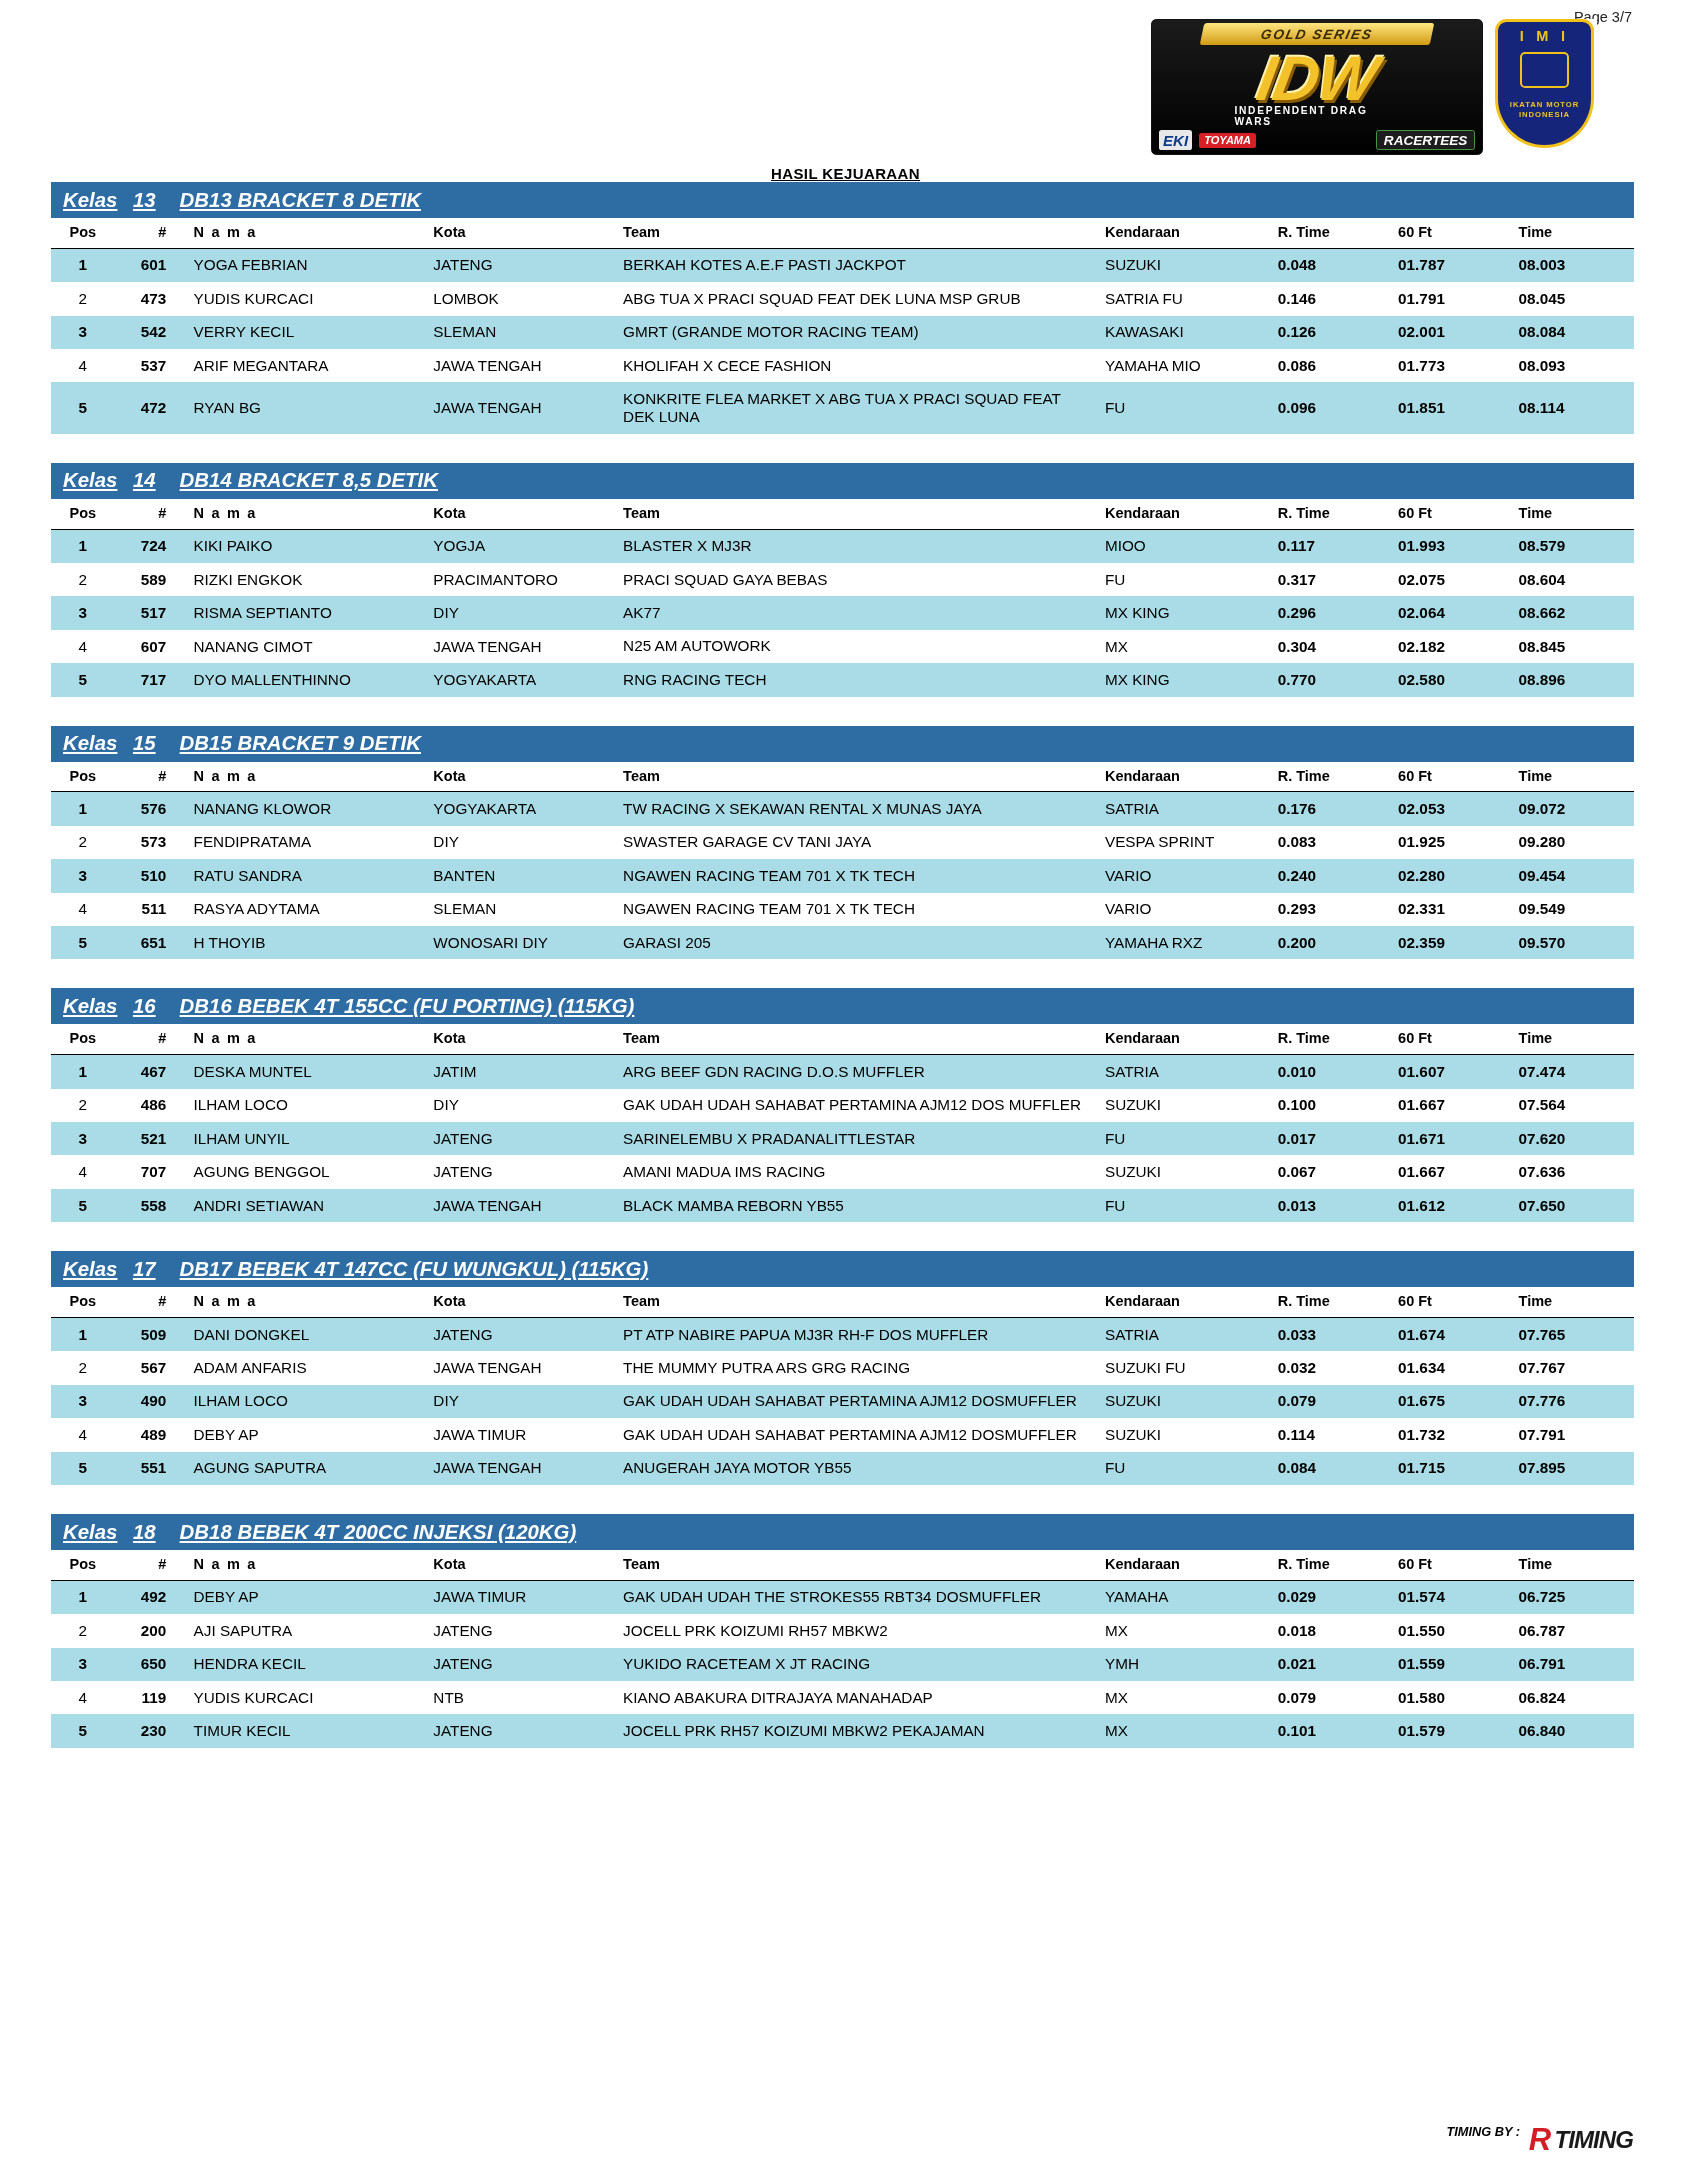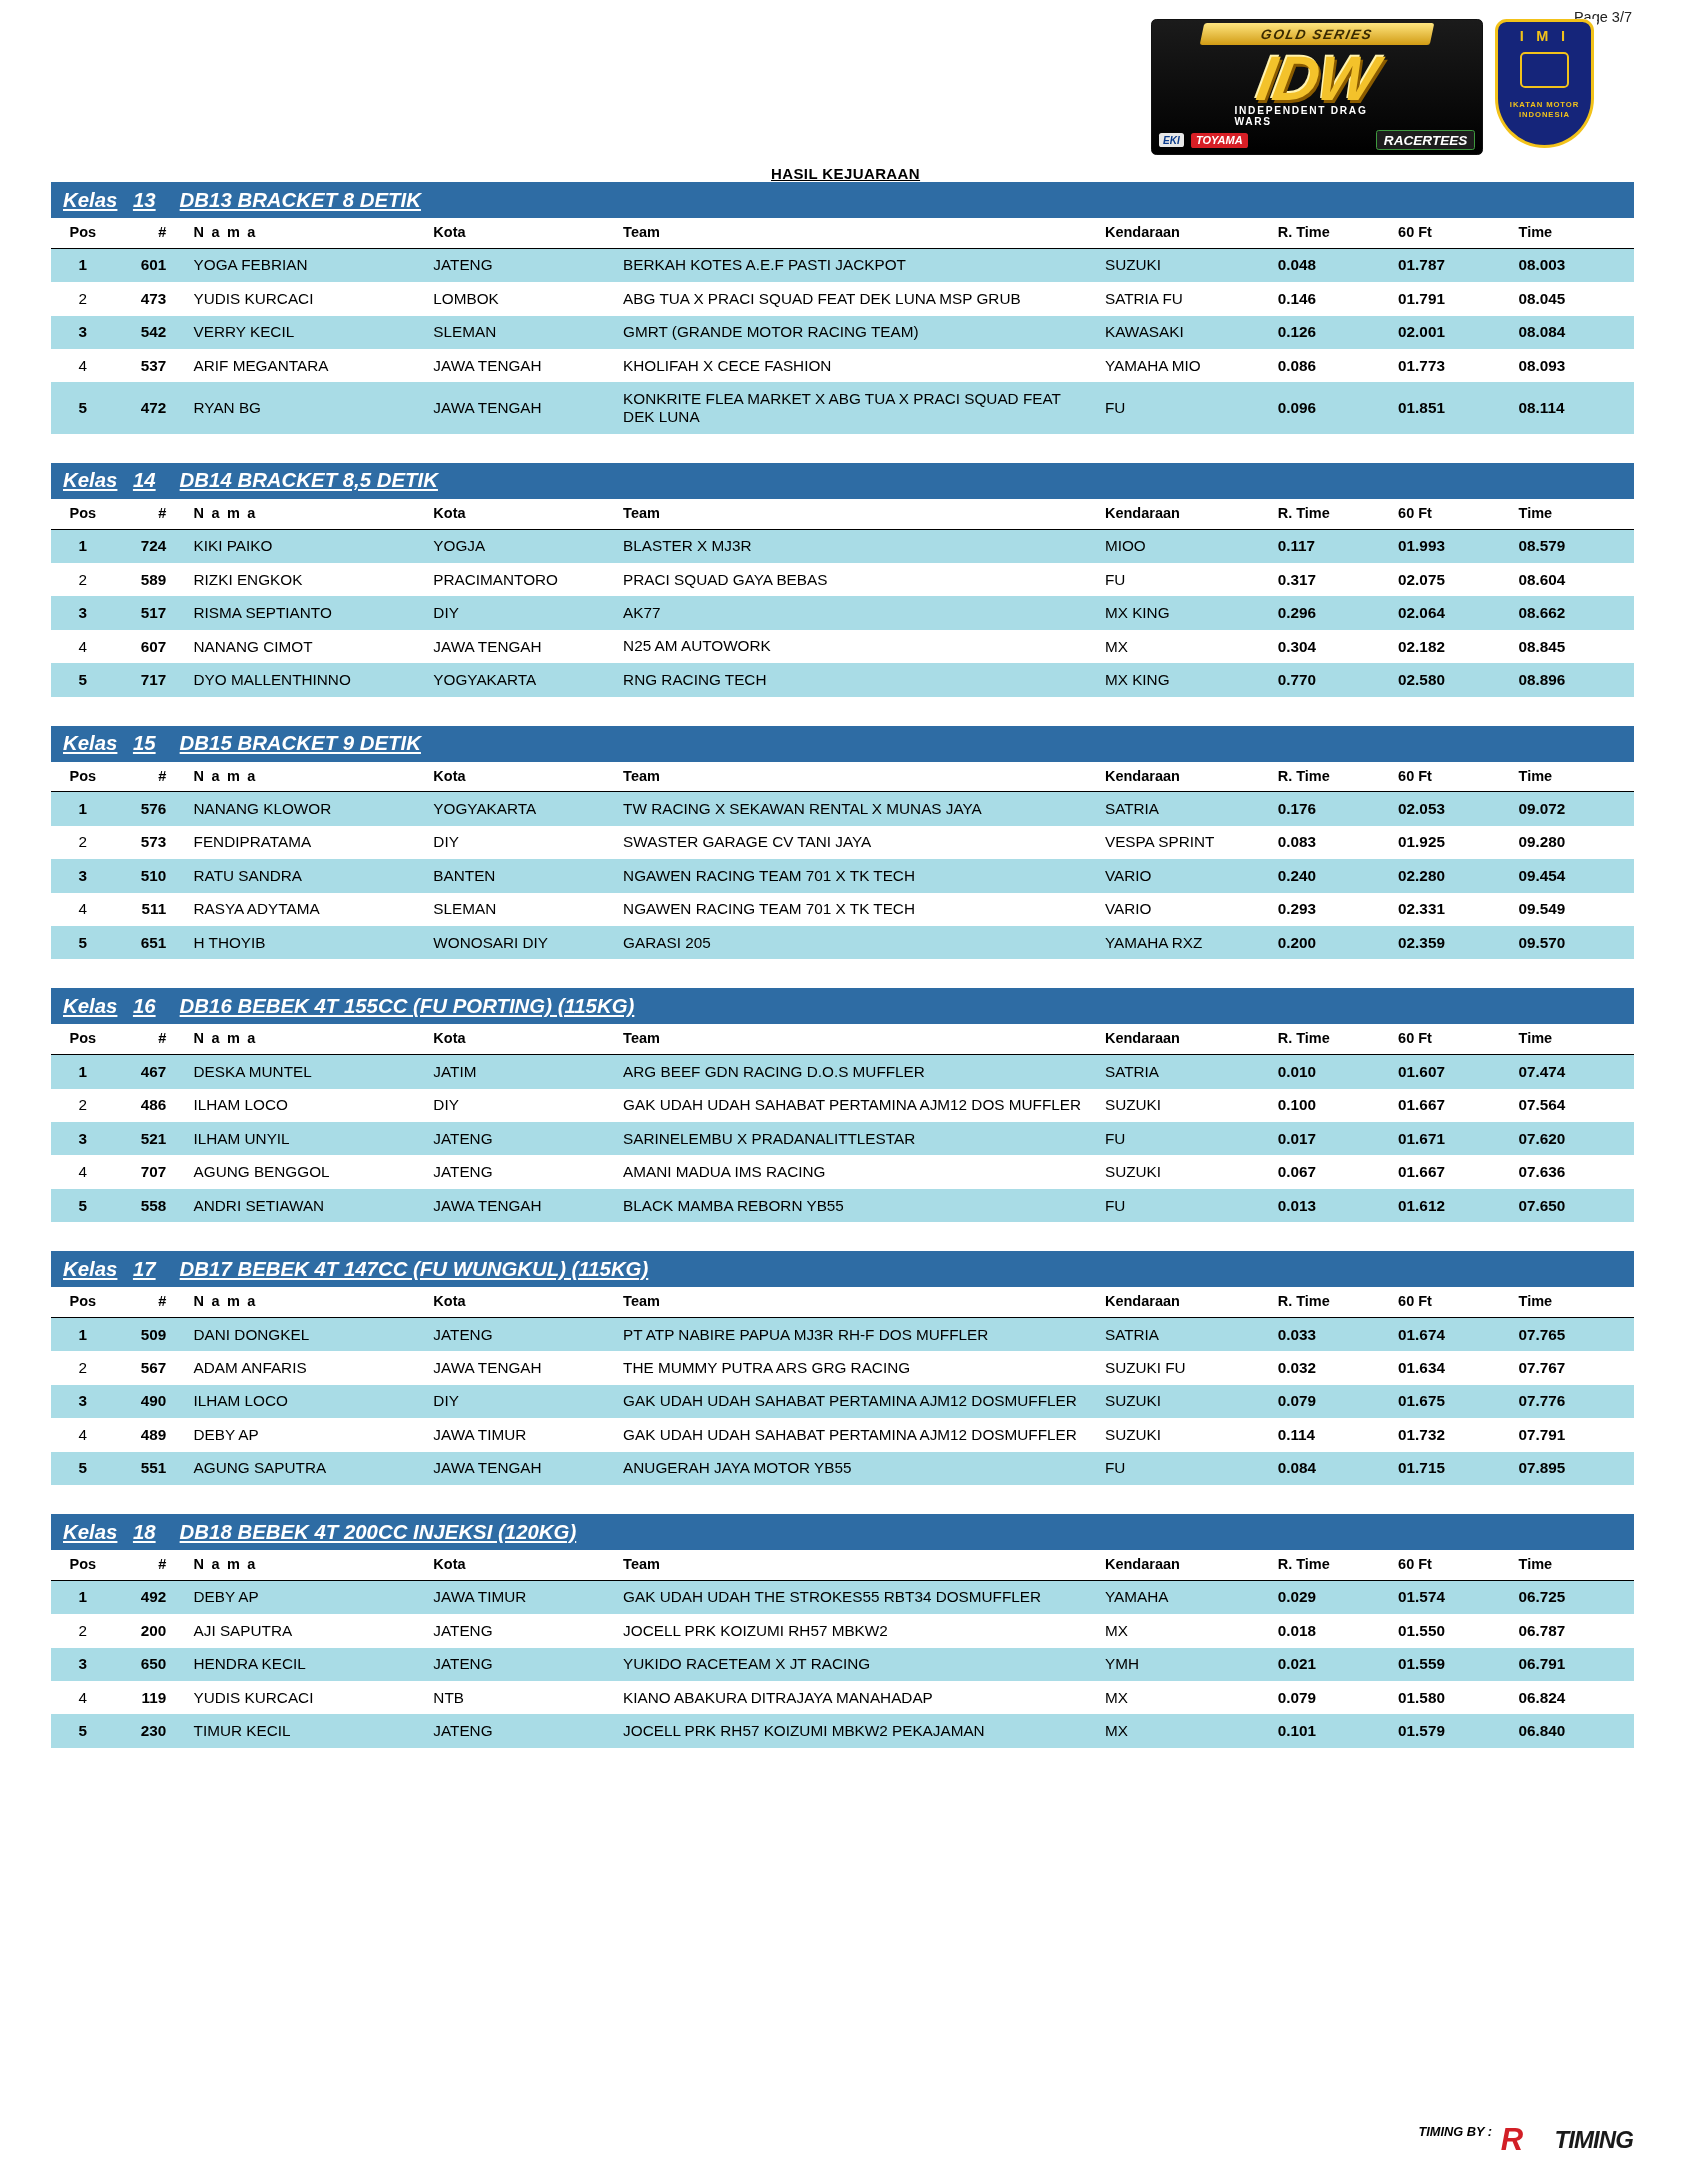--- a/index.html
+++ b/index.html
@@ -114,21 +114,21 @@
     font-weight: bold;
   }
   .idw-bottom {
     position: absolute;
     bottom: 3.4px; left: 6.8px; right: 6.8px;
     display: flex; gap: 6.8px; align-items: center;
   }
   .badge-eki {
     background: #e8e8e8;
     color: #0a3b8c;
-    font-size: 10px;
+    font-size: 15px;
     font-weight: bold;
     font-style: italic;
     padding: 1.7px 4.3px;
     border-radius: 2.6px;
   }
   .badge-toyama {
     background: #d81f26;
     color: #fff;
     font-size: 11px;
     font-weight: bold;
@@ -259,21 +259,20 @@
   }
   .r-mark {
     font-size: 31px; font-weight: bold; font-style: italic;
     color: #d21f26;
     line-height: 1;
   }
   .r-word {
     font-size: 24px; font-weight: bold; font-style: italic;
     color: #1a1a1a;
     letter-spacing: -0.9px;
-    margin-left: 28px;
   }
 </style>
 </head>
 <body>
 
 <div class="page">
 
   <div class="page-num">Page 3/7</div>
 
   <div class="header">

